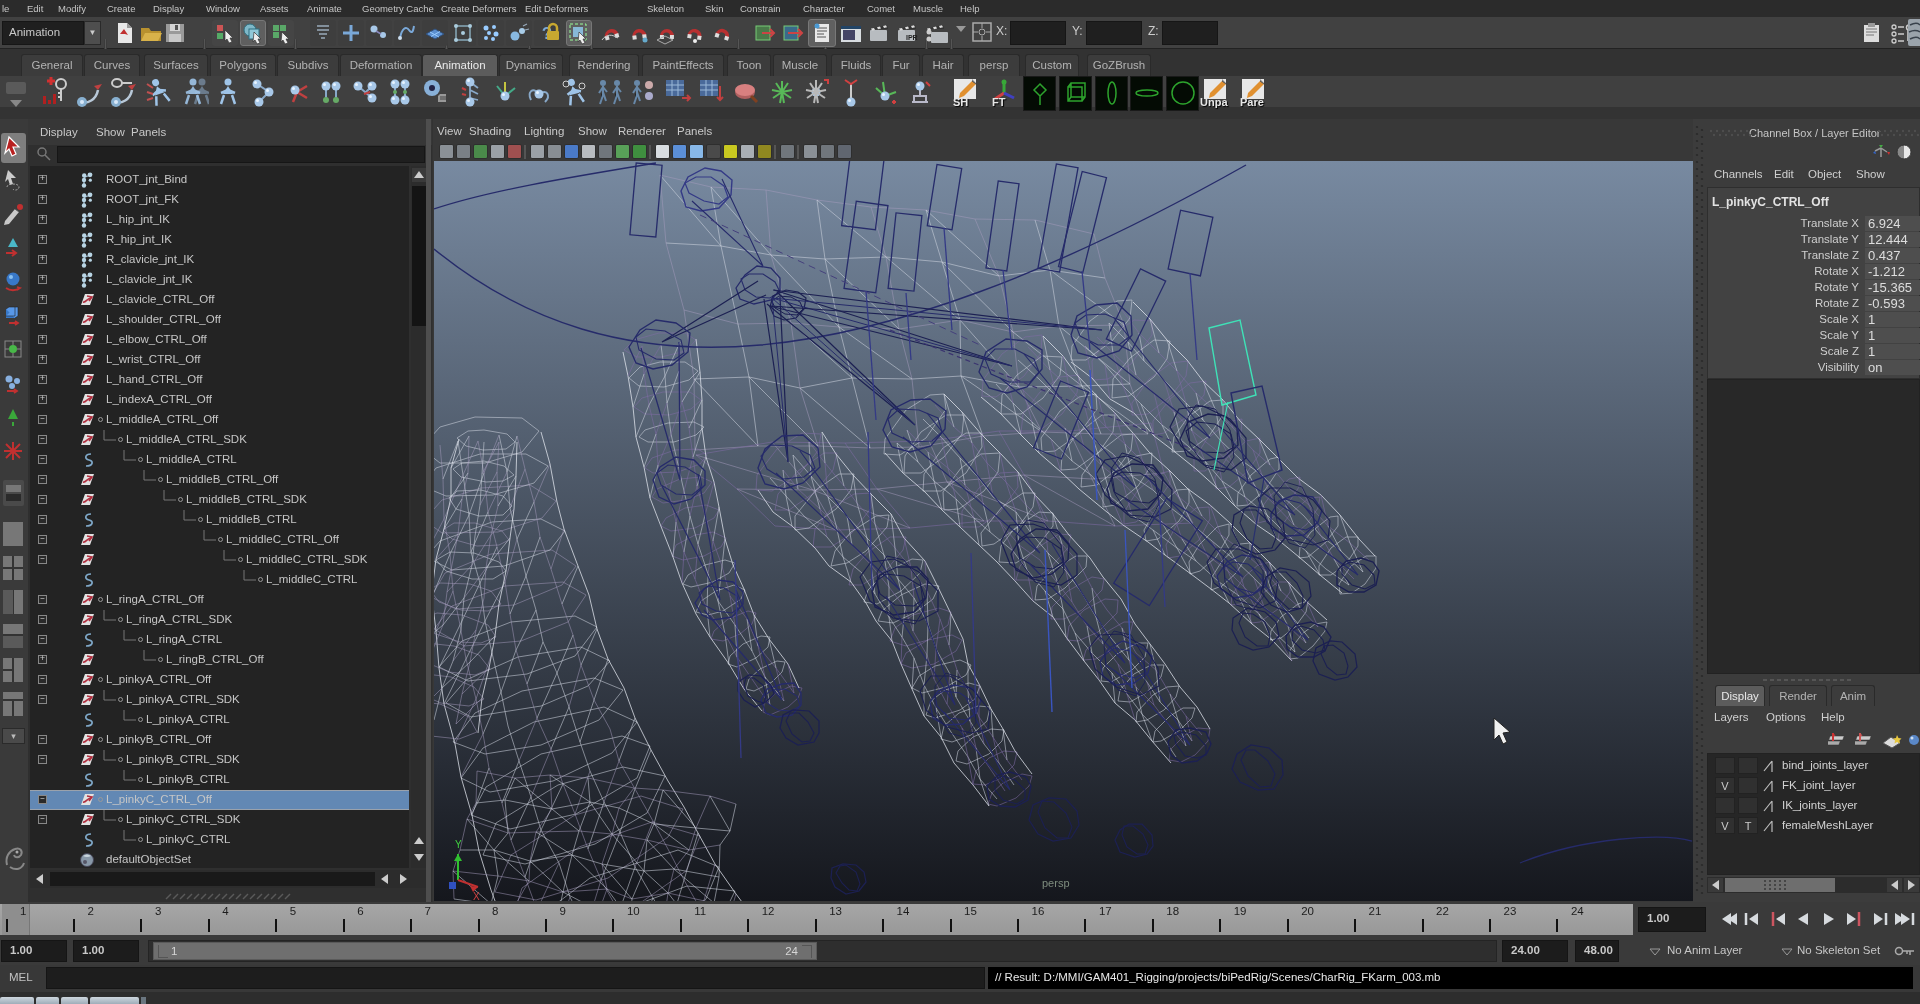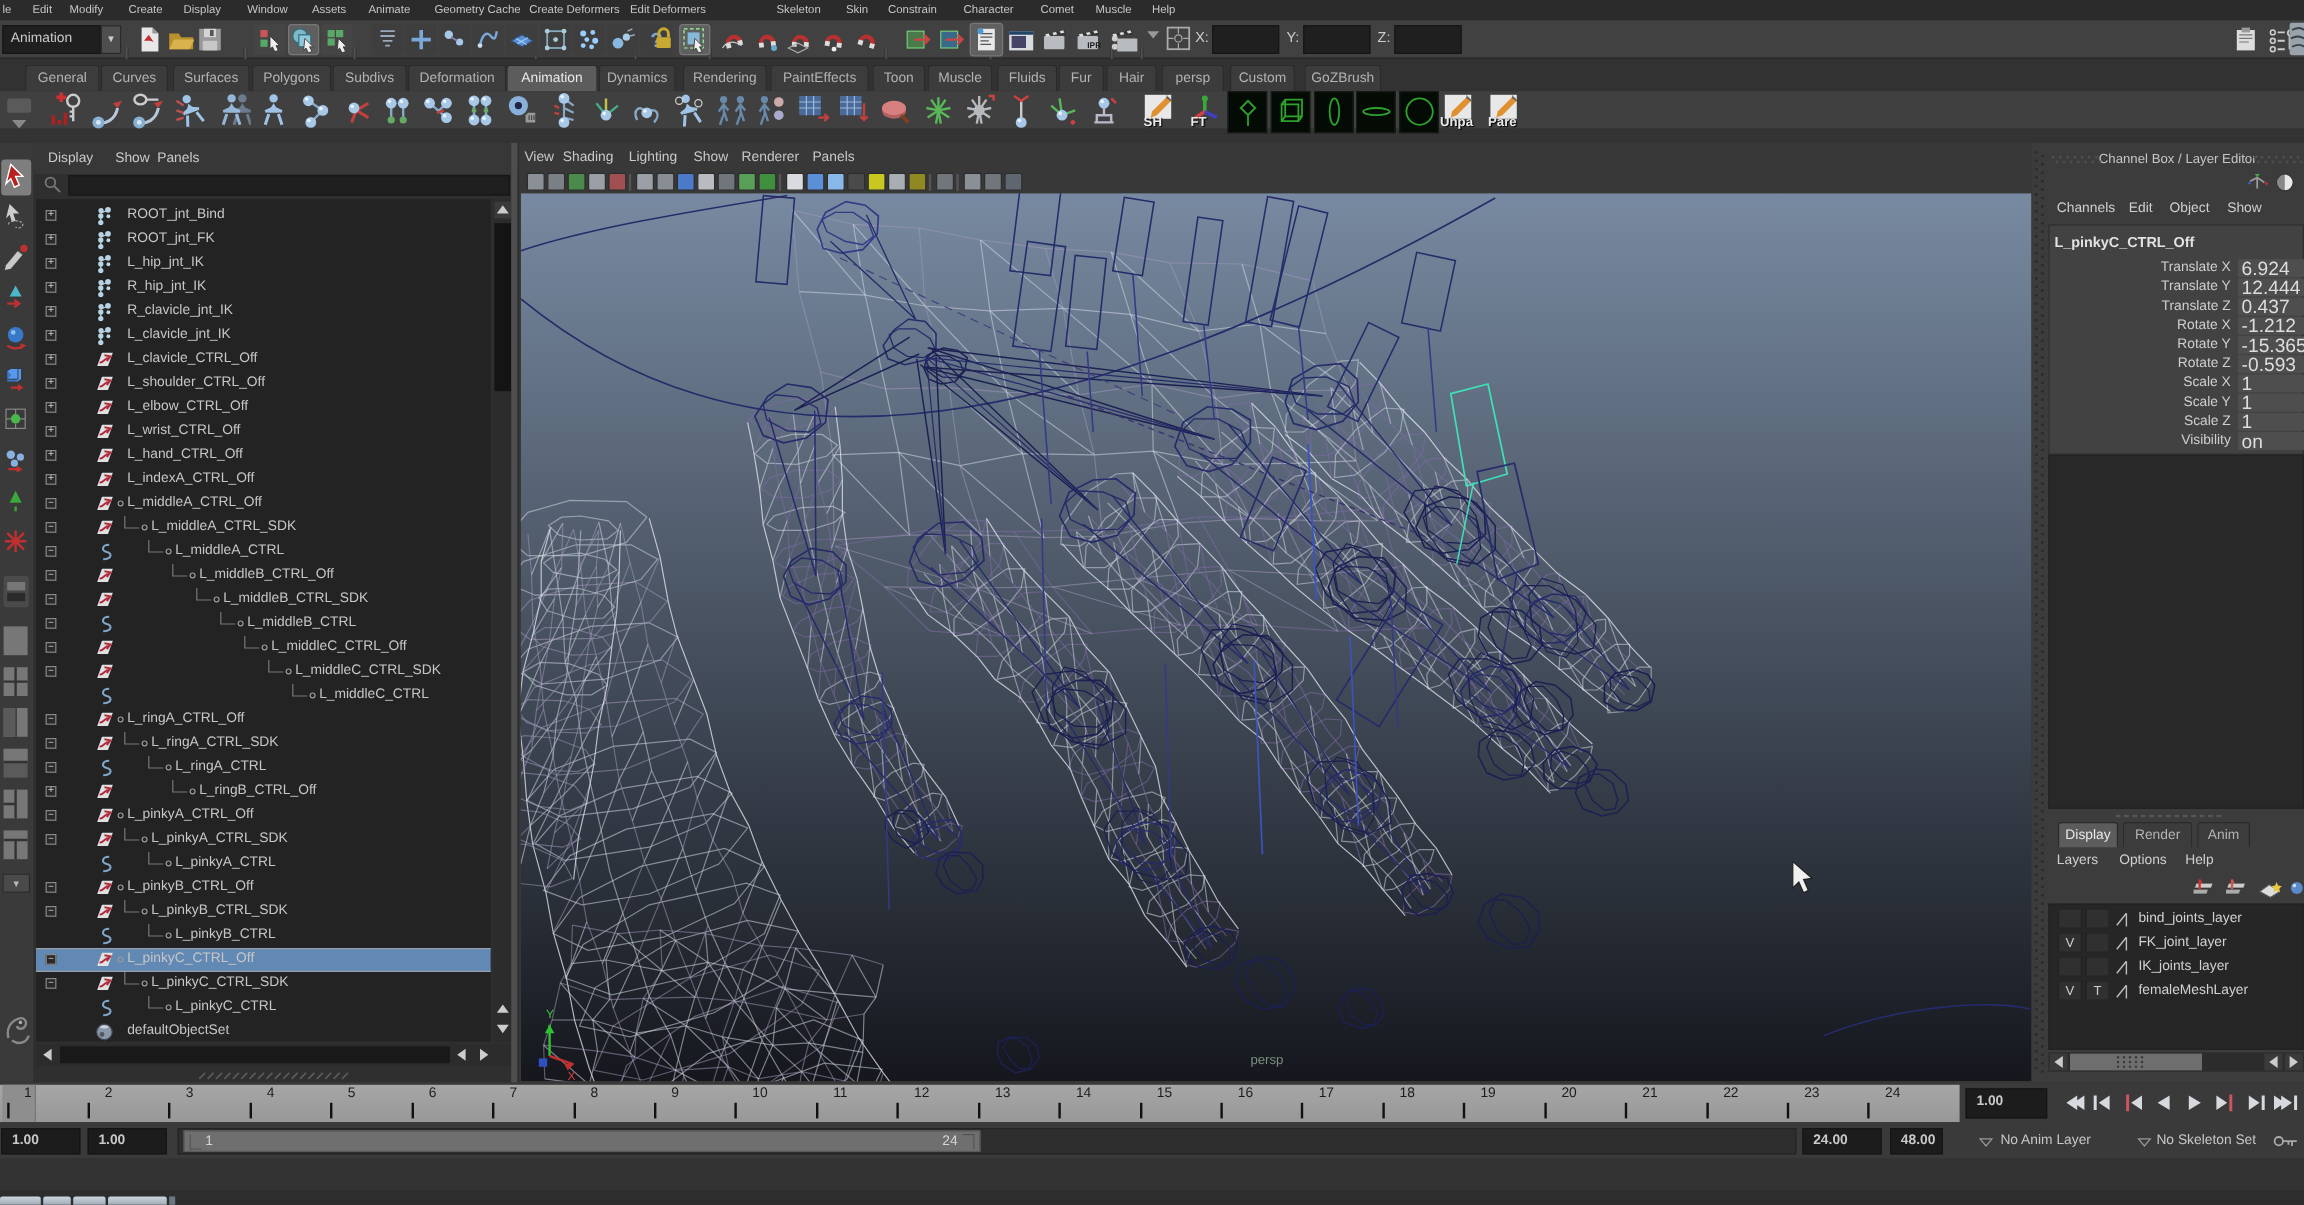--- a/index.html
+++ b/index.html
@@ -26,21 +26,21 @@
 .orow .nm{position:absolute;top:3px;font-size:11.5px;color:#c6c6c6;white-space:nowrap;}
 .plus{position:absolute;top:5px;width:9px;height:9px;border:1px solid #888;background:#2a2a2a;color:#ccc;font-size:9px;line-height:7px;text-align:center;font-family:"Liberation Mono",monospace;}
 
 #vp{position:absolute;top:119px;left:433px;width:1260px;height:783px;background:#383838;}
 #vp .pm span{position:absolute;top:6px;font-size:11.5px;color:#c9c9c9;}
 #vpcanvas{position:absolute;top:42px;left:1px;width:1259px;height:740px;}
 
 #cb{position:absolute;top:119px;left:1693px;width:227px;height:783px;background:#3c3c3c;}
 .cbrow{position:absolute;height:16px;width:100%;}
 .cbrow .lb{position:absolute;right:60px;top:1px;font-size:11.5px;color:#cfcfcf;text-align:right;}
-.cbrow .vl{position:absolute;left:157px;top:0px;width:56px;height:15px;background:#4e4e4e;font-size:16px;color:#dddddd;padding-left:3px;}
+.cbrow .vl{position:absolute;left:157px;top:0px;width:56px;height:15px;background:#4e4e4e;font-size:13px;color:#dddddd;padding-left:3px;}
 
 #timerow{position:absolute;top:902px;left:0;width:1920px;height:36px;background:#3a3a3a;}
 #tband{position:absolute;top:2px;left:0;width:1633px;height:31px;background:linear-gradient(#a6a6a6,#989898);}
 #tband .fn{position:absolute;top:1px;font-size:11.5px;color:#1c1c1c;}
 #tband .tk{position:absolute;top:15px;width:2px;height:13px;background:#111;}
 #rangerow{position:absolute;top:938px;left:0;width:1920px;height:27px;background:#3a3a3a;}
 #melrow{position:absolute;top:965px;left:0;width:1920px;height:27px;background:#383838;}
 #bottom{position:absolute;top:992px;left:0;width:1920px;height:12px;background:#2d2d2d;}
 .dfld{background:#1c1c1c;border:1px solid #151515;color:#c9c9c9;font-size:11.5px;position:absolute;font-weight:bold;}
 .ltx{position:absolute;font-size:11.5px;color:#c6c6c6;white-space:nowrap;}
@@ -2539,20 +2539,27 @@
       <span class="ltx" style="left:1667px;top:6px">No Anim Layer</span>
       <svg width="14" height="10" style="position:absolute;left:1780px;top:9px">
         <path d="M2 2 h10 l-5 6 z" fill="none" stroke="#999"></path>
       </svg>
       <span class="ltx" style="left:1797px;top:6px">No Skeleton Set</span>
       <svg width="22" height="14" style="position:absolute;left:1894px;top:6px">
         <circle cx="5" cy="7" r="3.5" fill="none" stroke="#aaa" stroke-width="1.5"></circle>
         <path d="M8 7 h12 m-4 0 v4 m-3 -4 v3" stroke="#aaa" stroke-width="1.5"></path>
       </svg>
     </div>
+    <div id="melrow">
+      <span style="position:absolute;left:9px;top:6px;font-size:11.5px;color:#c2c2c2">MEL</span>
+      <div style="position:absolute;left:46px;top:2px;width:939px;height:22px;background:#1d1d1d;border:1px solid #151515"></div>
+      <div style="position:absolute;left:988px;top:2px;width:925px;height:22px;background:#000">
+        <span style="position:absolute;left:7px;top:4px;font-size:11.5px;color:#e8e8e8">// Result: D:/MMI/GAM401_Rigging/projects/biPedRig/Scenes/CharRig_FKarm_003.mb</span>
+      </div>
+    </div>
     <div id="bottom">
       <div style="position:absolute;left:0px;top:5px;width:34px;height:7px;background:linear-gradient(#cdd6de,#9fadb9);border-radius:2px 2px 0 0"></div>
       <div style="position:absolute;left:36px;top:5px;width:23px;height:7px;background:linear-gradient(#cdd6de,#9fadb9);border-radius:2px 2px 0 0"></div>
       <div style="position:absolute;left:61px;top:5px;width:27px;height:7px;background:linear-gradient(#cdd6de,#9fadb9);border-radius:2px 2px 0 0"></div>
       <div style="position:absolute;left:90px;top:5px;width:49px;height:7px;background:linear-gradient(#cdd6de,#9fadb9);border-radius:2px 2px 0 0"></div>
       <div style="position:absolute;left:141px;top:5px;width:5px;height:7px;background:#6a7680"></div>
     </div>
     <div style="position:absolute;left:426px;top:119px;width:5px;height:783px;background:#4e4e4e"></div>
   </div>
 </body></html>

